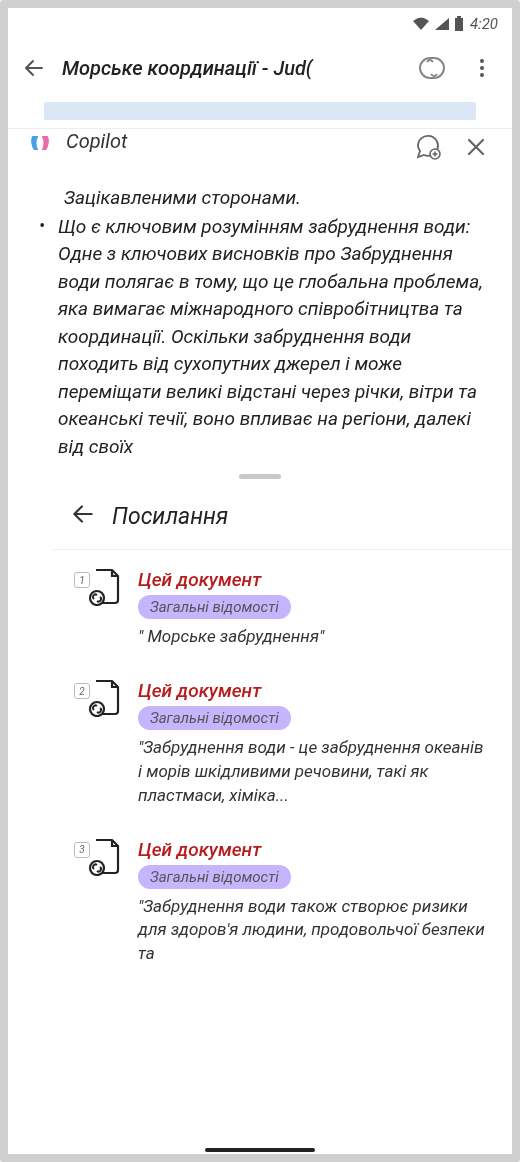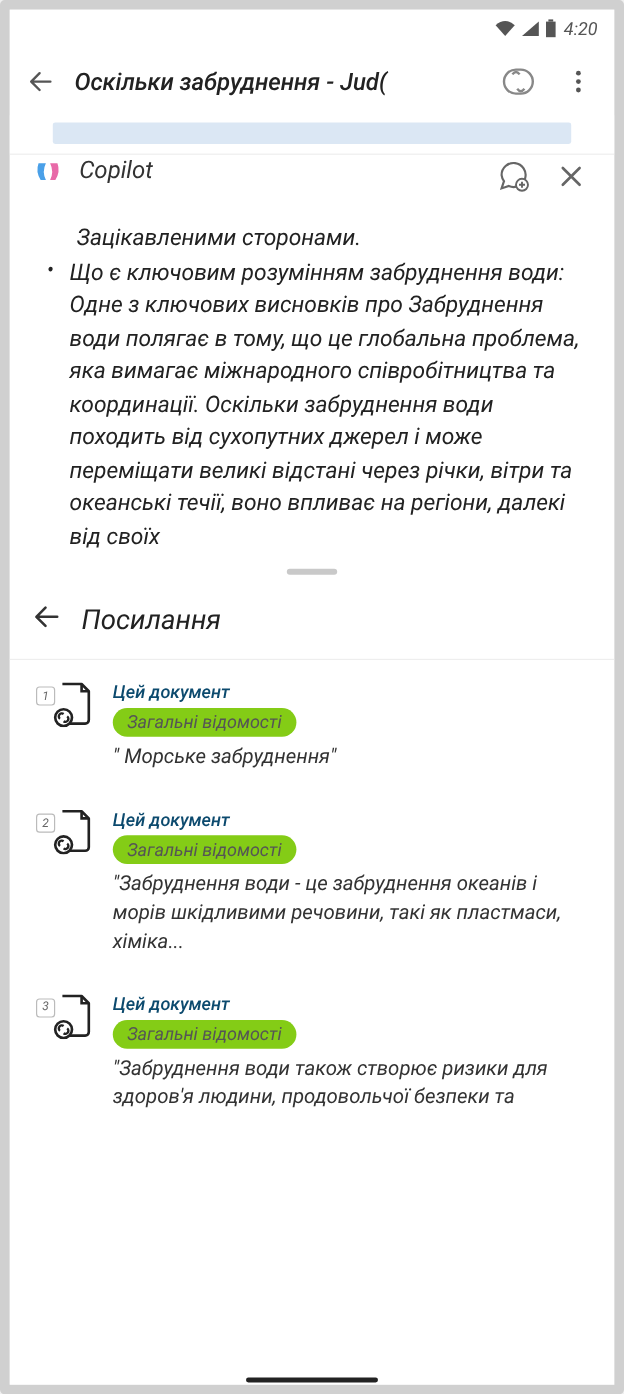--- a/index.html
+++ b/index.html
@@ -87,41 +87,41 @@
     
     .drag-handle {
       display:flex;
       justify-content:center;
       padding: 6px 0 10px;
     }
     .drag-handle-bar {
       width: 42px; height:5px; background:#c9c9c9; border-radius:3px;
     }
     
-    .refs-pane { flex:1; display:flex; flex-direction:column; }
+    .refs-pane { flex:1; display:flex; flex-direction:column;padding-left:44px; }
     .refs-header {
       display:flex; align-items:center; gap:16px;
       padding: 12px 18px 18px;
       border-bottom: 1px solid #eee;
     }
     .refs-title { font-size: 23px; font-weight:400; color:#222; }
     .refs-list { padding: 18px 22px 0; display:flex; flex-direction:column; gap: 30px; }
     .ref-item { display:flex; gap: 16px; }
     .ref-idx-col { width: 48px; flex-shrink:0; position:relative; }
     .ref-num {
       position:absolute; top:4px; left:0;
       width:16px;height:16px; border:1px solid #bbb; border-radius:3px;
       font-size:10px; display:flex;align-items:center;justify-content:center; color:#666;
     }
     .ref-doc-icon { position:absolute; top:0; left:14px; width:34px; height:38px; }
     .ref-body { flex:1; }
-    .ref-title { font-size:15px; font-weight:500; color:#0c4a6e; margin-bottom:4px; }
+    .ref-title { font-size:19px; font-weight:500; color:#b91c1c; margin-bottom:4px; }
     .ref-badge {
       display:inline-block;
-      background:#84cc16;
+      background:#c4b5fd;
       color:#555;
       font-size:15px;
       padding: 3px 12px;
       border-radius: 12px;
       margin-bottom: 6px;
     }
     .ref-quote { font-size:17px; color:#333; line-height:1.4; }
     
     .home-ind { display:flex;justify-content:center; padding:4px 0 2px; }
     .home-ind-bar { width:110px;height:4px;background:#222;border-radius:2px; }
@@ -146,21 +146,21 @@
     </div>
     <span>4:20</span>
   </div>
 
   <div class="app-header">
     <div class="back-btn">
       <svg width="24" height="24" viewBox="0 0 24 24">
           <path d="M20 12 H5 M11 5 L4 12 L11 19" stroke="#555" stroke-width="2" fill="none" stroke-linecap="round" stroke-linejoin="round"></path>
         </svg>
     </div>
-    <div class="doc-title">Оскільки забруднення - Jud(</div>
+    <div class="doc-title">Морське координації - Jud(</div>
     <div class="header-icon">
       <svg width="30" height="30" viewBox="0 0 30 30">
         <rect x="3" y="5" width="24" height="20" rx="10" fill="none" stroke="#888" stroke-width="2"></rect>
         <path d="M10 9 Q13 5 16 9 M14 21 Q17 25 20 21" stroke="#888" stroke-width="2" fill="none"></path>
       </svg>
     </div>
     <div class="header-icon">
       <svg width="20" height="20" viewBox="0 0 20 20">
           <circle cx="10" cy="3" r="2" fill="#555"></circle>
           <circle cx="10" cy="10" r="2" fill="#555"></circle>

